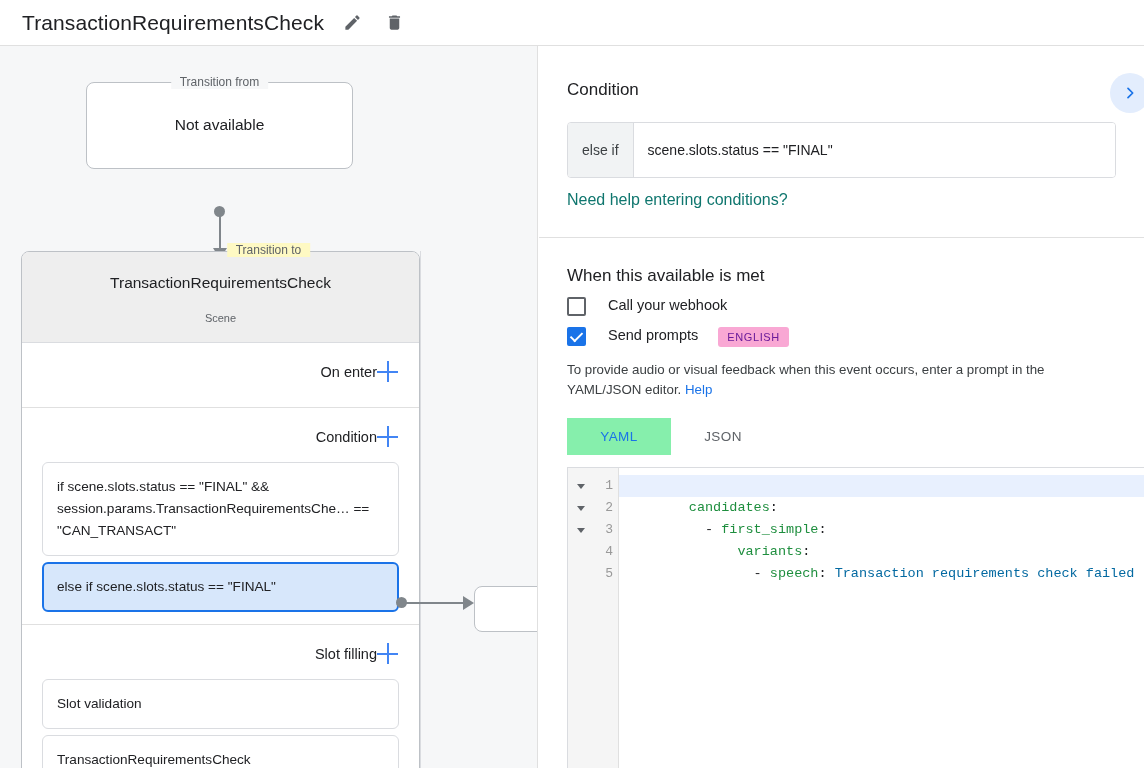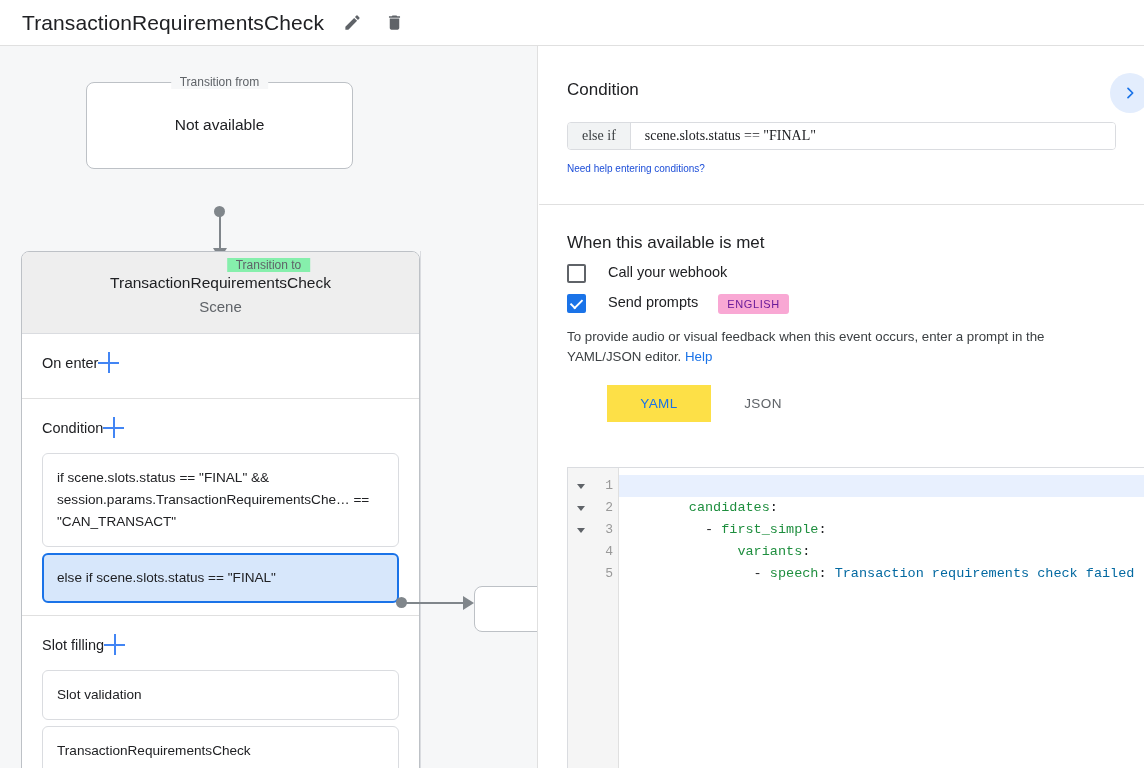--- a/index.html
+++ b/index.html
@@ -76,35 +76,35 @@
     border-top: 11px solid #80868b;
   }
 
   
   #scene-card {
     position: absolute; left: 21px; top: 205px; width: 399px;
     border: 1px solid #bdc1c6; border-radius: 8px; background: #fff;
     overflow: hidden;
   }
   #scene-card-legend {
-    position: absolute; left: 50%; top: 212px; transform: translateX(-50%);
-    background: #86efac; padding: 0 9px; font-size: 12px; color: #5f6368;
+    position: absolute; left: 50%; top: 197px; transform: translateX(-50%);
+    background: #fef9c3; padding: 0 9px; font-size: 12px; color: #5f6368;
     z-index: 3; white-space: nowrap;
   }
   #scene-header {
     background: #eeeeee; padding: 22px 10px 18px; text-align: center;
     border-bottom: 1px solid #dadce0;
   }
   #scene-name { font-size: 15.5px; color: #202124; }
-  #scene-type { font-size: 15px; color: #5f6368; margin-top: 6px; }
+  #scene-type { font-size: 11px; color: #5f6368; margin-top: 20px; }
 
   .scene-section { border-bottom: 1px solid #e0e0e0; padding: 0 0 12px; }
   .scene-section:last-child { border-bottom: none; }
   .section-head {
-    display: flex; align-items: center; justify-content: flex-start;
+    display: flex; align-items: center; justify-content: flex-end;
     padding: 18px 20px 8px;
   }
   .section-title { font-size: 14.5px; color: #202124; }
   .plus-btn {
     width: 22px; height: 22px; position: relative; cursor: pointer;
   }
   .plus-btn::before, .plus-btn::after {
     content: ""; position: absolute; background: #4285f4;
   }
   .plus-btn::before { left: 0; top: 10px; width: 21px; height: 2px; }
@@ -153,34 +153,34 @@
     display: flex; align-items: center; justify-content: center; cursor: pointer;
   }
   #expand-button svg { stroke: #1a73e8; }
 
   .panel-block { padding: 0 28px; }
   #condition-heading {
     font-size: 17px; color: #202124; padding-top: 34px;
   }
   #condition-row {
     margin-top: 22px; display: flex; border: 1px solid #dadce0; border-radius: 4px;
-    height: 28px; overflow: hidden; font-family: Liberation Serif, serif;
+    height: 56px; overflow: hidden;
   }
   #condition-prefix {
     background: #f1f3f4; border-right: 1px solid #dadce0;
     display: flex; align-items: center; padding: 0 14px;
     font-size: 14px; color: #3c4043; white-space: nowrap;
   }
   #condition-value {
     flex: 1; display: flex; align-items: center; padding: 0 14px;
     font-size: 14px; color: #202124; background: #fff;
   }
   #condition-help-link {
-    display: inline-block; margin-top: 13px; font-size: 10px;
-    color: #1d4ed8; text-decoration: none; cursor: pointer;
+    display: inline-block; margin-top: 13px; font-size: 16px;
+    color: #0f766e; text-decoration: none; cursor: pointer;
   }
   #panel-divider {
     margin-top: 28px; height: 1px; background: #e0e0e0; width: 100%;
   }
 
   #met-heading { font-size: 17px; color: #202124; padding-top: 28px; }
 
   .cb-row { display: flex; align-items: flex-start; margin-top: 11px; }
   .cb-box {
     width: 19px; height: 19px; border: 2px solid #5f6368; border-radius: 2px;
@@ -204,21 +204,21 @@
     max-width: 552px;
   }
   #prompt-help-link { color: #1a73e8; text-decoration: none; cursor: pointer; }
 
   
   #editor-tabs { display: flex; margin-top: 18px; }
   .ed-tab {
     font-size: 13.5px; letter-spacing: .4px; padding: 11px 0;
     width: 104px; text-align: center; cursor: pointer; color: #5f6368;
   }
-  .ed-tab.active { background: #fde047; color: #1a73e8; margin-left: 40px; }
+  .ed-tab.active { background: #86efac; color: #1a73e8; }
   #editor-wrap {
     position: absolute; left: 28px; top: 421px; width: 600px; height: 310px;
     border: 1px solid #dadce0; border-right: none; background: #fff;
     display: flex; overflow: hidden;
   }
   #fold-gutter {
     width: 25px; background: #f5f5f5; border-right: none;
     padding-top: 7px; flex: none;
   }
   .fold-cell { height: 22px; display: flex; align-items: center; justify-content: center; }

